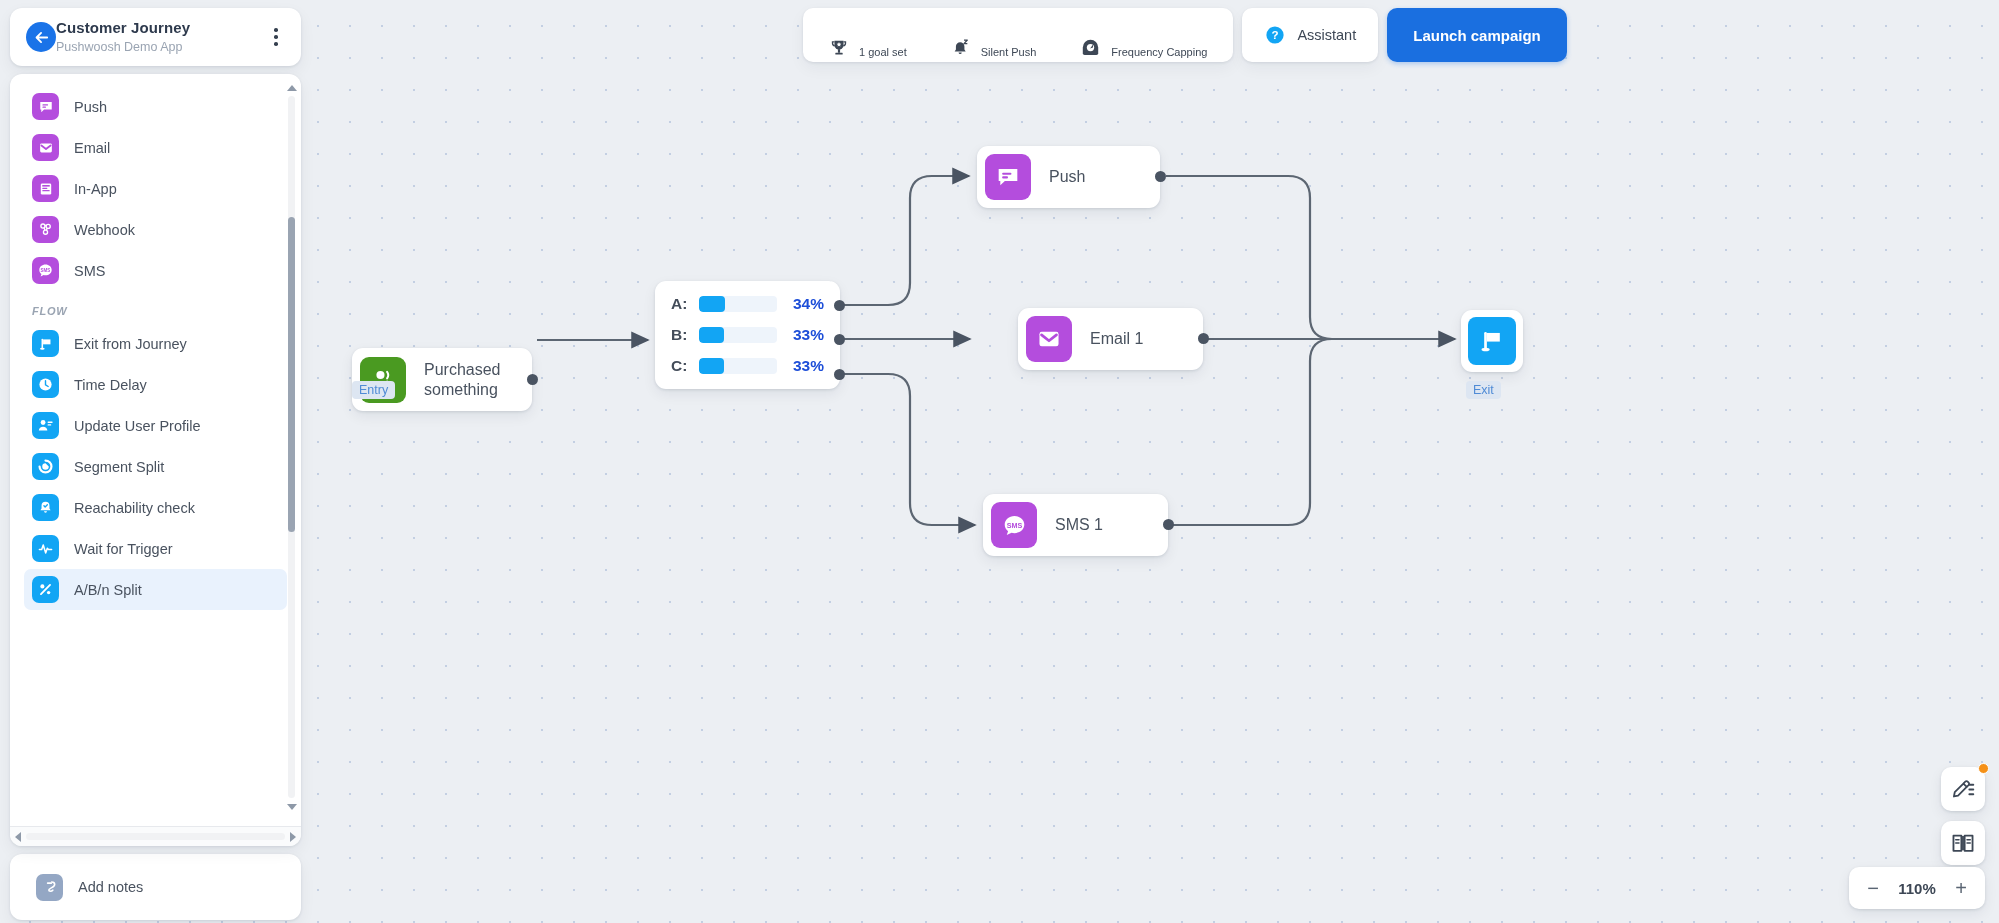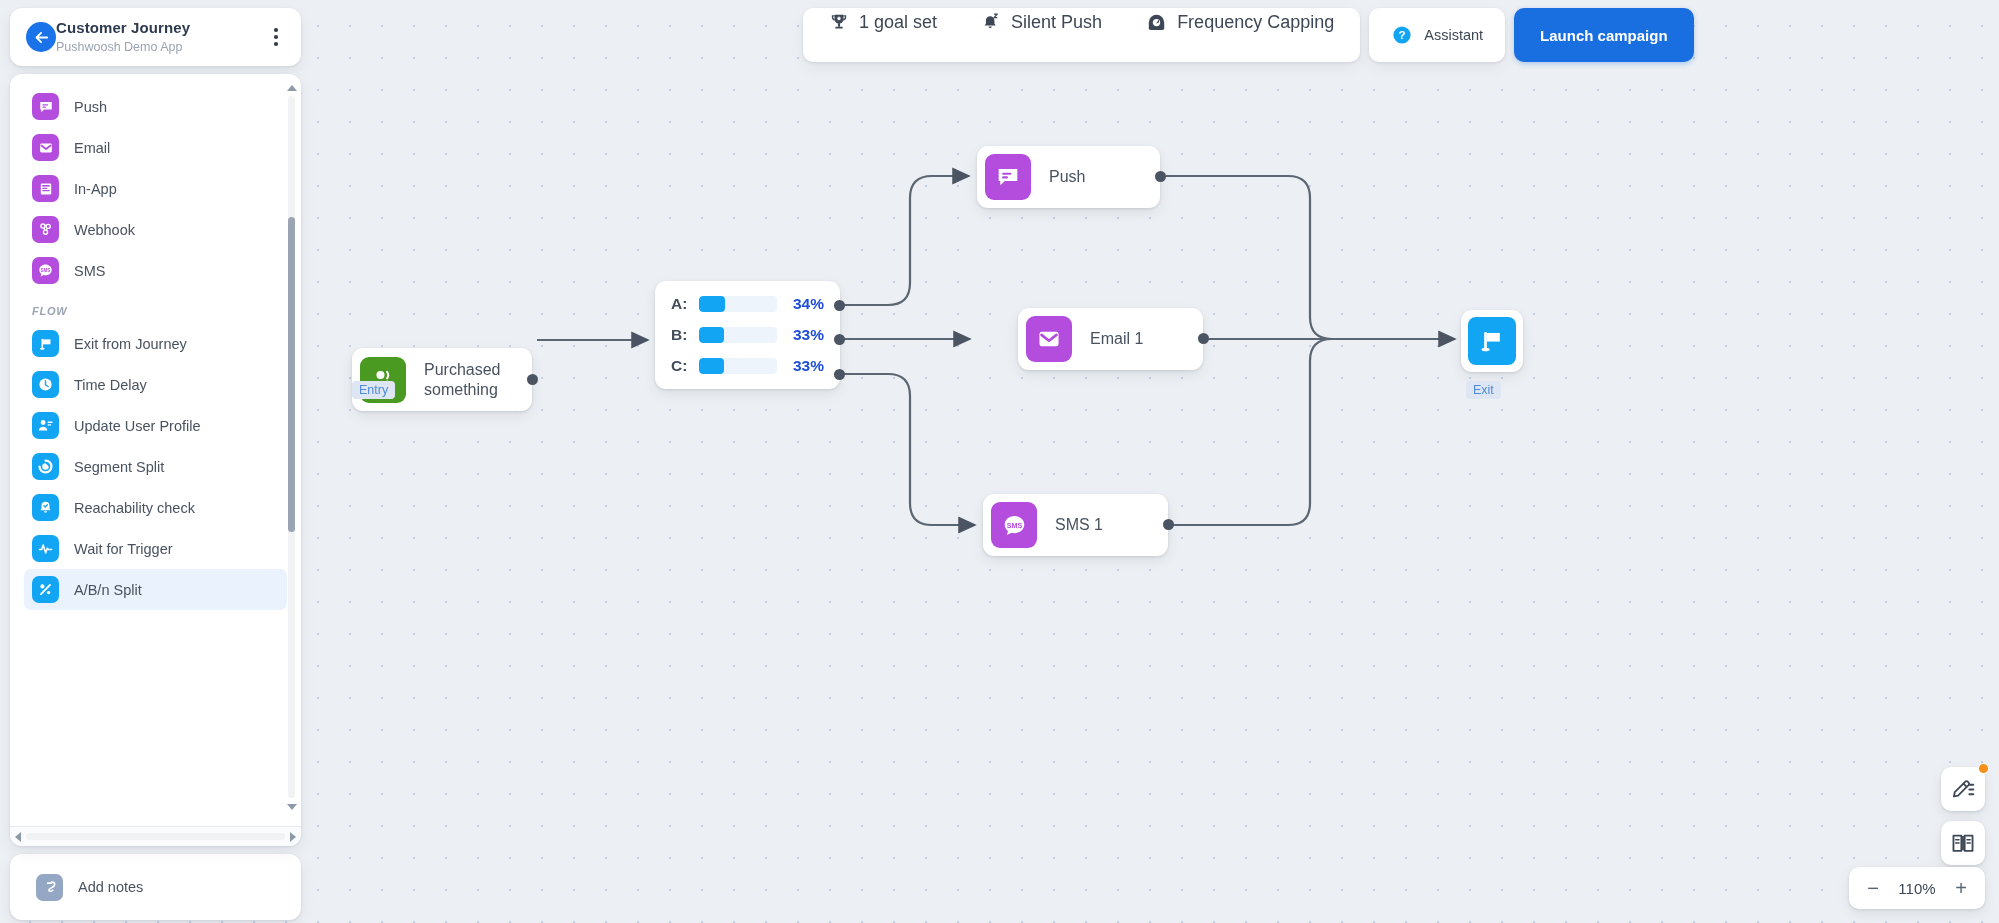--- a/index.html
+++ b/index.html
@@ -117,22 +117,22 @@
   #notes-card { height: 66px; display: flex; align-items: center; padding: 0 26px; gap: 15px; flex: 0 0 auto; }
 
   
   #toolbar { position: absolute; top: 8px; left: 803px; right: 14px; height: 54px; display: flex; gap: 9px; z-index: 6; }
   #settings-group {
     flex: 0 0 auto; display: flex; align-items: center; background: #fff;
     border-radius: 10px; box-shadow: 0 1px 3px rgba(16,30,54,.10), 0 6px 16px rgba(16,30,54,.05);
     padding: 0 4px;
   }
   .tb-btn {
-    display: flex; align-items: flex-start; gap: 10px; height: 46px;
-    padding: 0 22px; cursor: pointer; font-size: 18px; color: #3d4755; white-space: nowrap;
+    display: flex; align-items: flex-end; gap: 10px; height: 46px;
+    padding: 0 22px; cursor: pointer; font-size: 11px; color: #3d4755; white-space: nowrap;
   }
   #assistant-btn {
     flex: 0 0 auto; display: flex; align-items: center; gap: 11px; background: #fff;
     border-radius: 10px; padding: 0 22px; height: 54px; cursor: pointer;
     font-size: 14.5px; color: #3d4755;
     box-shadow: 0 1px 3px rgba(16,30,54,.10), 0 6px 16px rgba(16,30,54,.05);
   }
   #launch-btn {
     flex: 0 0 auto; display: flex; align-items: center; justify-content: center;
     background: #1a6fe0; color: #fff; border-radius: 10px; height: 54px; padding: 0 26px;
@@ -187,21 +187,21 @@
   .fab .badge {
     position: absolute; top: -4px; right: -4px; width: 11px; height: 11px;
     border-radius: 50%; background: #f59118; border: 1.5px solid #fff;
   }
   #zoom-ctl {
     position: absolute; right: 14px; bottom: 14px; height: 42px; background: #fff;
     border-radius: 10px; display: flex; align-items: center; gap: 4px; padding: 0 10px; z-index: 6;
     box-shadow: 0 1px 3px rgba(16,30,54,.12), 0 5px 14px rgba(16,30,54,.07);
   }
   .zbtn { width: 28px; height: 30px; display: flex; align-items: center; justify-content: center; cursor: pointer; font-size: 20px; color: #5a6573; }
-  #zoom-level { font-size: 15px; font-weight: normal; color: #3d4755; min-width: 52px; text-align: center; }
+  #zoom-level { font-size: 15px; font-weight: bold; color: #3d4755; min-width: 52px; text-align: center; }
 </style>
 </head>
 <body>
 
 <div id="app">
 
   <div id="canvas">
 
     <svg id="edges" width="1999" height="923">
       <defs>

